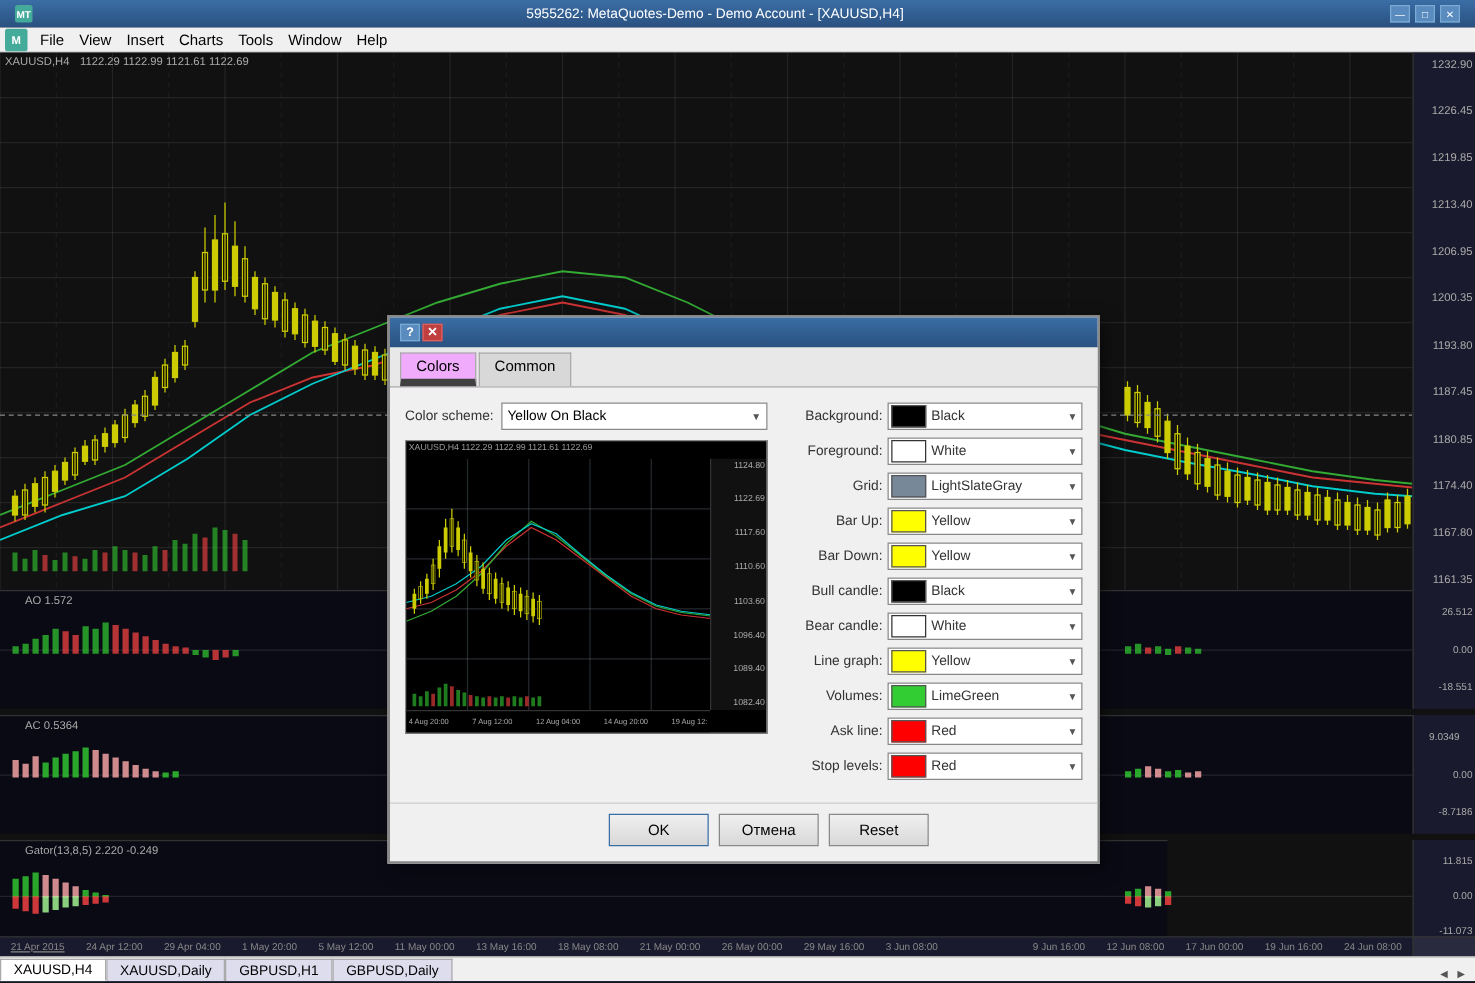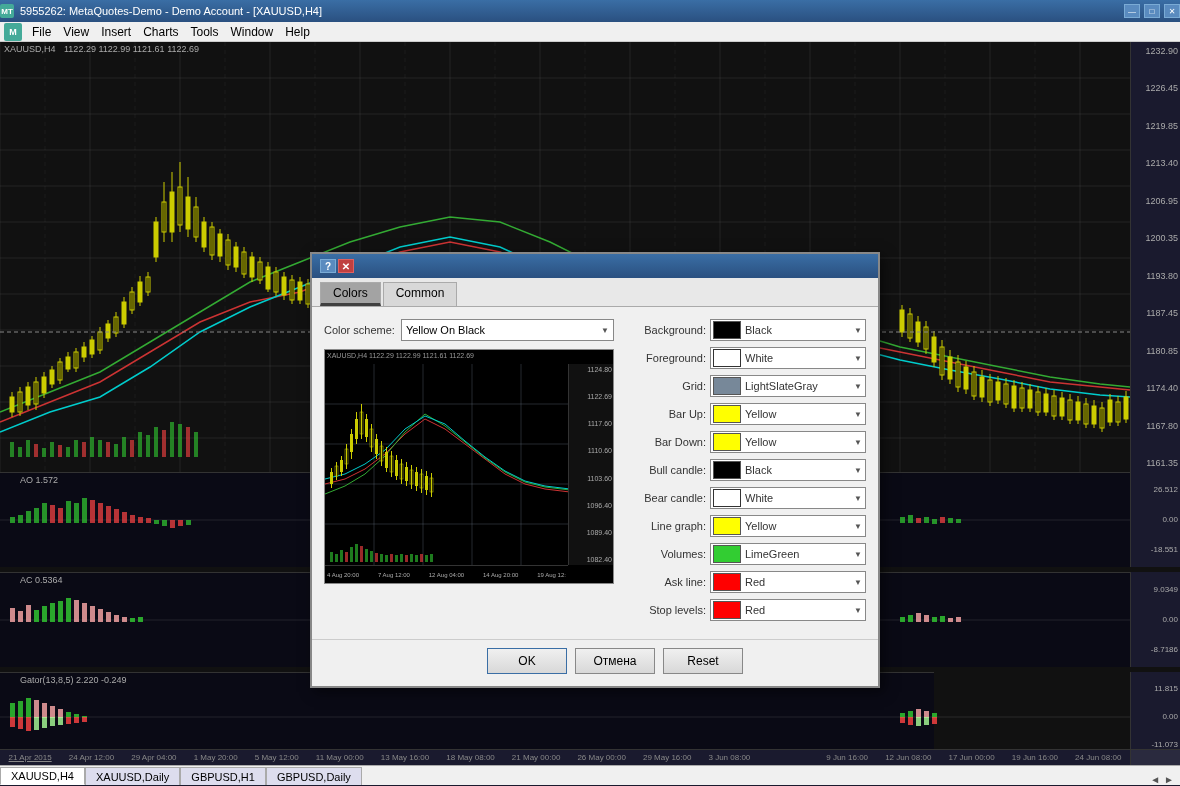--- a/index.html
+++ b/index.html
@@ -12,33 +12,33 @@
       background: #1a1a2e;
       position: relative;
     }
 
     
     .title-bar {
       height: 22px;
       background: linear-gradient(to bottom, #3a6ea5, #2a5080);
       display: flex;
       align-items: center;
-      padding: 0 0;
+      padding: 0 12px;
       color: white;
       font-size: 11px;
     }
     .title-bar-icon {
       width: 14px;
       height: 14px;
       background: #4a9; border-radius: 2px;
       margin-right: 6px;
       display: inline-flex; align-items: center; justify-content: center;
       font-size: 8px; color: white; font-weight: bold;
     }
-    .title-bar-title { flex: 1; }
+    .title-bar-title { flex: 1; text-align: center; }
     .title-bar-controls { display: flex; gap: 4px; }
     .title-btn {
       width: 16px; height: 14px;
       background: #5a8bbf; border: 1px solid #7aabd5;
       color: white; font-size: 8px; cursor: pointer;
       display: flex; align-items: center; justify-content: center;
     }
 
     
     .menu-bar {
@@ -180,22 +180,22 @@
     .dialog-tab {
       padding: 3px 12px;
       font-size: 12px;
       background: #d8d8d8;
       border: 1px solid #aaa;
       border-bottom: none;
       cursor: pointer;
       margin-right: 2px;
     }
     .dialog-tab.active {
-      background: #a3a3a3;
-      border-bottom: 3px solid #404040;
+      background: #f0abfc;
+      border-bottom: 6px solid #404040;
       z-index: 1;
     }
 
     
     .dialog-content {
       padding: 12px;
       display: flex;
       gap: 12px;
     }
 
@@ -646,21 +646,21 @@
         <rect x="916" y="40" width="5" height="9" fill="#ffaaaa" opacity="0.8"></rect>
         <rect x="924" y="42" width="5" height="7" fill="#ffaaaa" opacity="0.8"></rect>
         <rect x="932" y="44" width="5" height="5" fill="#32cd32" opacity="0.8"></rect>
         <rect x="940" y="43" width="5" height="6" fill="#32cd32" opacity="0.8"></rect>
         <rect x="948" y="45" width="5" height="4" fill="#ffaaaa" opacity="0.8"></rect>
         <rect x="956" y="44" width="5" height="5" fill="#ffaaaa" opacity="0.8"></rect>
       </g>
     </svg>
   </div>
   <div style="position:absolute;right:0;top:530px;width:50px;height:95px;background:#1a1a2e;border-left:1px solid #333;display:flex;flex-direction:column;justify-content:space-around;padding:2px;">
-    <span style="font-size:8px;color:#aaa;text-align:right;">9.0349</span>
+    <span style="font-size:8px;color:#aaa;text-align:center;">9.0349</span>
     <span style="font-size:8px;color:#aaa;text-align:right;">0.00</span>
     <span style="font-size:8px;color:#aaa;text-align:right;">-8.7186</span>
   </div>
 
   <div style="position:absolute;top:630px;left:0;width:934px;height:88px;background:#0a0a15;border-top:1px solid #333;">
     <span class="indicator-label">Gator(13,8,5) 2.220 -0.249</span>
     <svg width="1130" height="88" style="position:absolute;top:0;left:0;">
       <line x1="0" y1="44" x2="1130" y2="44" stroke="rgba(255,255,255,0.1)" stroke-width="1"></line>
       <g>
 

